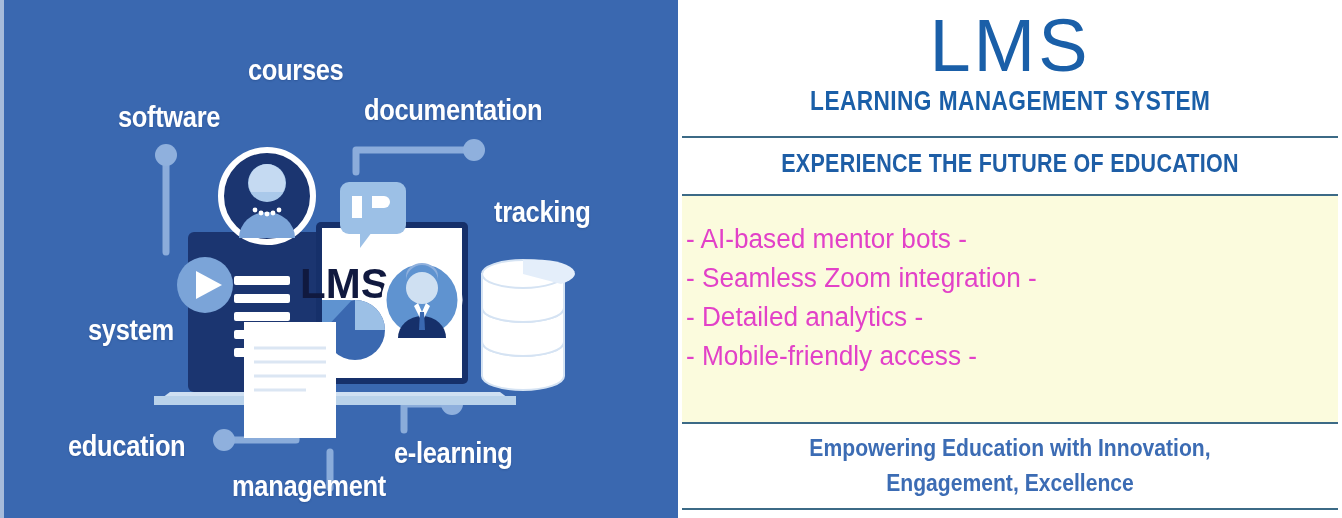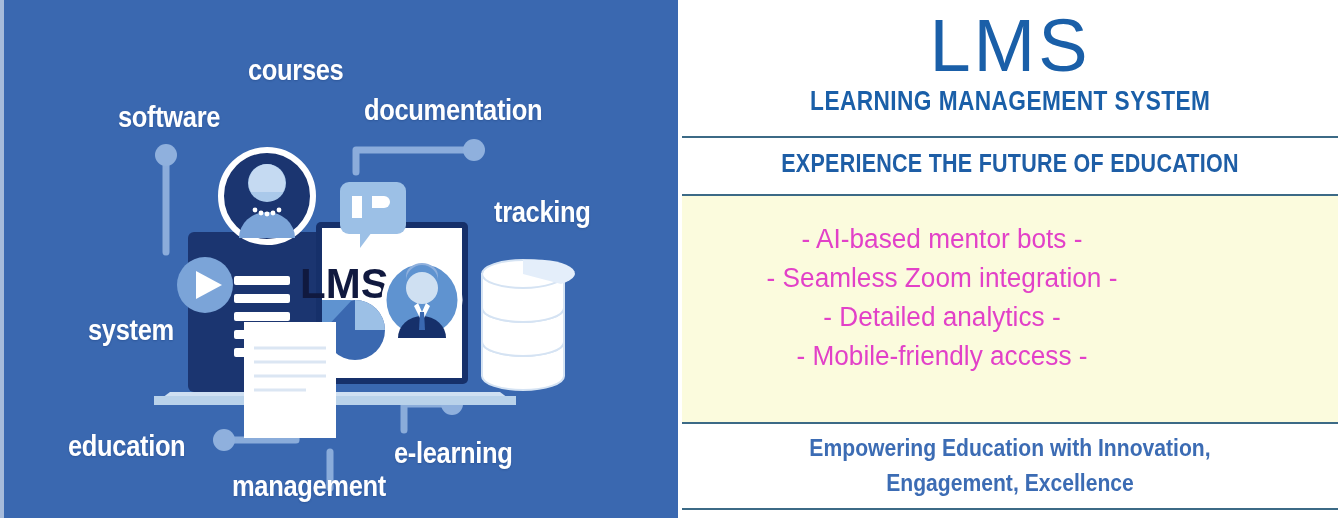--- a/index.html
+++ b/index.html
@@ -84,21 +84,21 @@
     color:#1e5ea6;
     font-family:"Liberation Sans", sans-serif;
     font-weight:bold;
     font-size:25px;
     line-height:30px;
     letter-spacing:.3px;
     transform:scaleX(.86);
   }
 
   .features{
-    position:absolute;left:0;top:220px;width:528px;text-align:center;
+    position:absolute;left:0;top:220px;width:528px;
   }
   .feature-line{
     color:#e241c8;
     font-family:"Liberation Sans", sans-serif;
     font-weight:normal;
     font-size:27px;
     line-height:39px;
     white-space:nowrap;
     transform:scaleX(.97);
   }

